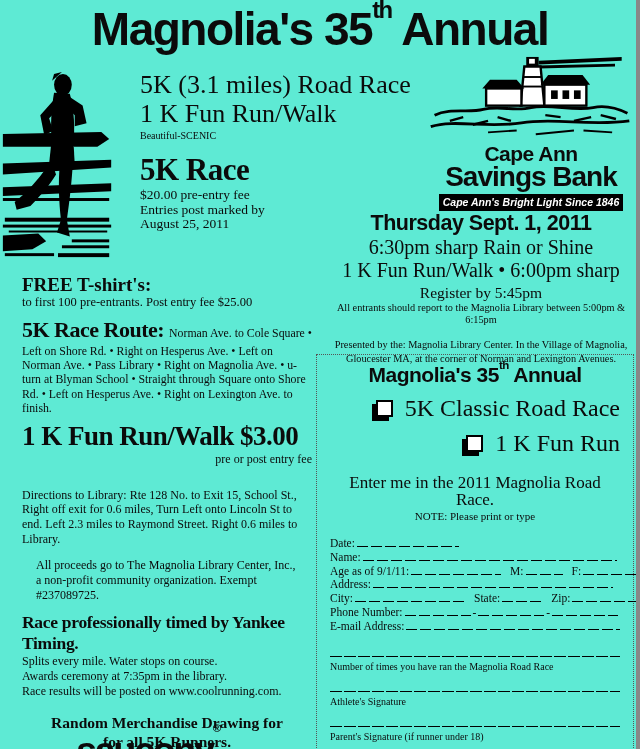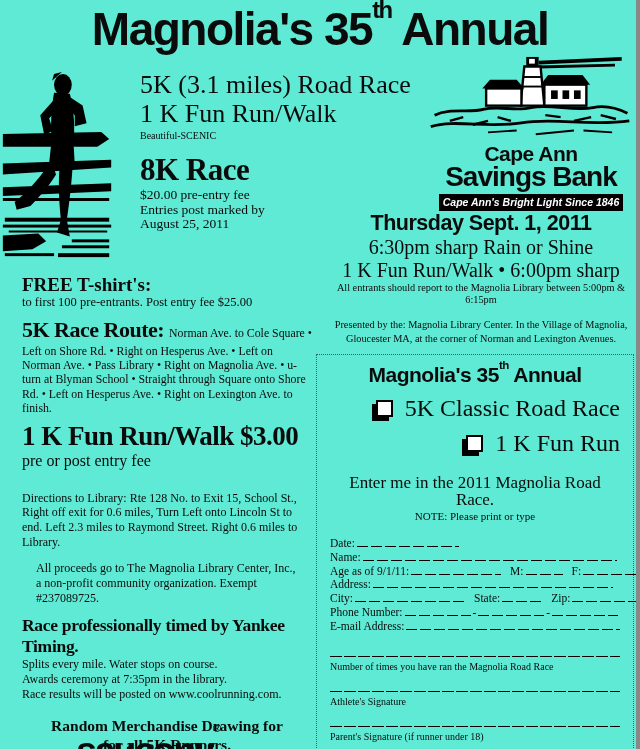--- a/index.html
+++ b/index.html
@@ -42,21 +42,21 @@
   .ev-small{font-size:10.3px;line-height:1.2;}
   .ev-pres{font-size:10.3px;line-height:1.35;margin-top:11px;padding:0 8px;}
 
   
   .leftcol{position:absolute;left:22px;top:274px;width:290px;}
   .lh1{font-size:19px;font-weight:bold;margin:0;}
   .lsub{font-size:12.5px;line-height:1.1;}
   .route{margin-top:7px;font-size:11.8px;line-height:1.22;}
   .route-h{font-size:22px;font-weight:bold;letter-spacing:-0.5px;}
   .funrun-h{font-size:27px;font-weight:bold;margin-top:5px;letter-spacing:-0.5px;}
-  .funrun-sub{font-size:16px;}
+  .funrun-sub{font-size:12px;text-align:right;}
   .dirs{font-size:12px;line-height:1.23;margin-top:21px;}
   .proceeds{font-size:12px;line-height:1.25;margin-top:11px;padding:0 14px;}
   .timing-h{font-size:17.5px;font-weight:bold;margin-top:9px;letter-spacing:-0.3px;}
   .timing-l{font-size:12px;line-height:1.28;}
   .drawing{font-size:15.5px;font-weight:bold;text-align:center;line-height:1.25;margin-top:13px;}
   .sponsor{position:absolute;left:76px;top:730px;
     font-family:"Liberation Sans","DejaVu Sans",sans-serif;font-weight:bold;
     font-size:38px;letter-spacing:-2.5px;}
   .sponsor sup{font-size:0.3em;position:relative;top:-1.6em;letter-spacing:0;}
 
@@ -114,21 +114,21 @@
       <path d="M49,74 L72,76 L73,94 L47,93 Z"></path>
       <path d="M49,90 C42,102 33,112 24,122 L12,132 L14,140 L28,136 C38,126 48,114 54,104 Z"></path>
       <path d="M58,92 C56,112 57,132 59,150 L55,163 L68,167 L65,150 C68,130 70,110 71,94 Z"></path>
     </g>
   </svg>
 
   <div class="intro">
     <div class="intro-big">5K (3.1 miles) Road Race</div>
     <div class="intro-big">1 K Fun Run/Walk</div>
     <div class="intro-scenic">Beautiful-SCENIC</div>
-    <div class="intro-race">8K Race</div>
+    <div class="intro-race">5K Race</div>
     <div class="intro-small">$20.00 pre-entry fee</div>
     <div class="intro-small">Entries post marked by</div>
     <div class="intro-small">August 25, 2011</div>
   </div>
 
   <div class="bank">
     <svg width="210" height="84" viewBox="0 0 210 88">
       <g stroke="#000" fill="none">
         <polygon points="113,5 200,1 200,5 113,9" fill="#000" stroke="none"></polygon>
         <polygon points="113,10 193,8 193,11 113,13" fill="#000" stroke="none"></polygon>
@@ -152,20 +152,21 @@
     </svg>
     <div class="bank-n1">Cape Ann</div>
     <div class="bank-n2">Savings Bank</div>
     <div class="bank-bar">Cape Ann's Bright Light Since 1846</div>
   </div>
 
   <div class="event">
     <div class="ev-date">Thursday Sept. 1, 2011</div>
     <div class="ev-time">6:30pm sharp Rain or Shine</div>
     <div class="ev-time">1 K Fun Run/Walk • 6:00pm sharp</div>
+    <div class="ev-reg">Register by 5:45pm</div>
     <div class="ev-small">All entrants should report to the Magnolia Library between 5:00pm &amp; 6:15pm</div>
     <div class="ev-pres">Presented by the: Magnolia Library Center. In the Village of Magnolia, Gloucester MA, at the corner of Norman and Lexington Avenues.</div>
   </div>
 
   <div class="leftcol">
     <div class="lh1">FREE T-shirt's:</div>
     <div class="lsub">to first 100 pre-entrants. Post entry fee $25.00</div>
     <div class="route"><span class="route-h">5K Race Route: </span><span>Norman Ave. to Cole Square • Left on Shore Rd. • Right on Hesperus Ave. • Left on Norman Ave. • Pass Library • Right on Magnolia Ave. • u-turn at Blyman School • Straight through Square onto Shore Rd. • Left on Hesperus Ave. • Right on Lexington Ave. to finish.</span></div>
     <div class="funrun-h">1 K Fun Run/Walk $3.00</div>
     <div class="funrun-sub">pre or post entry fee</div>

